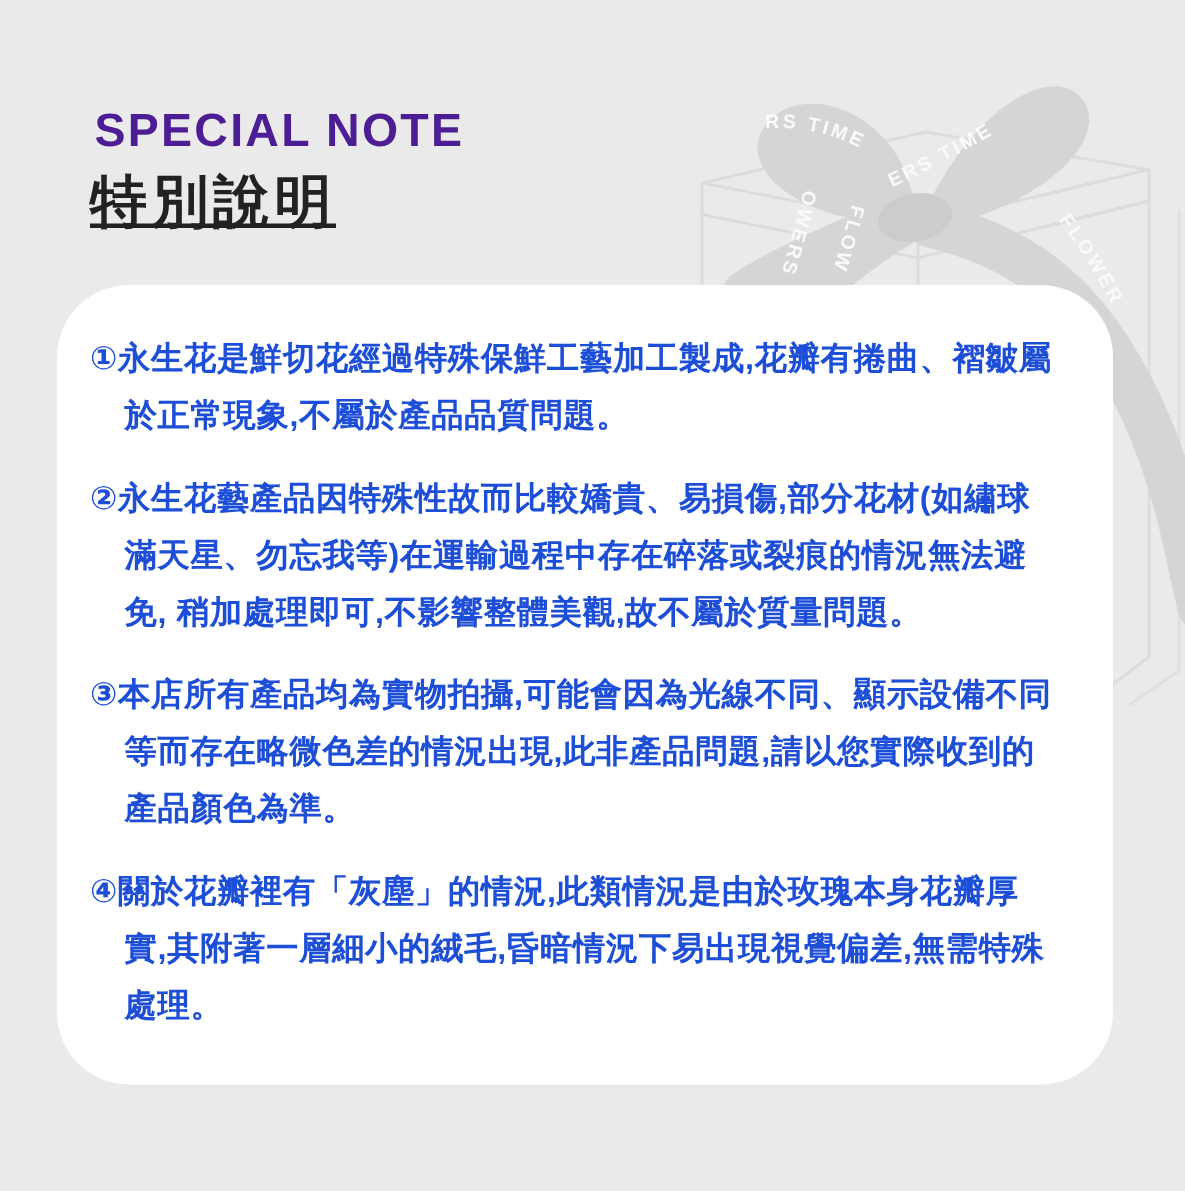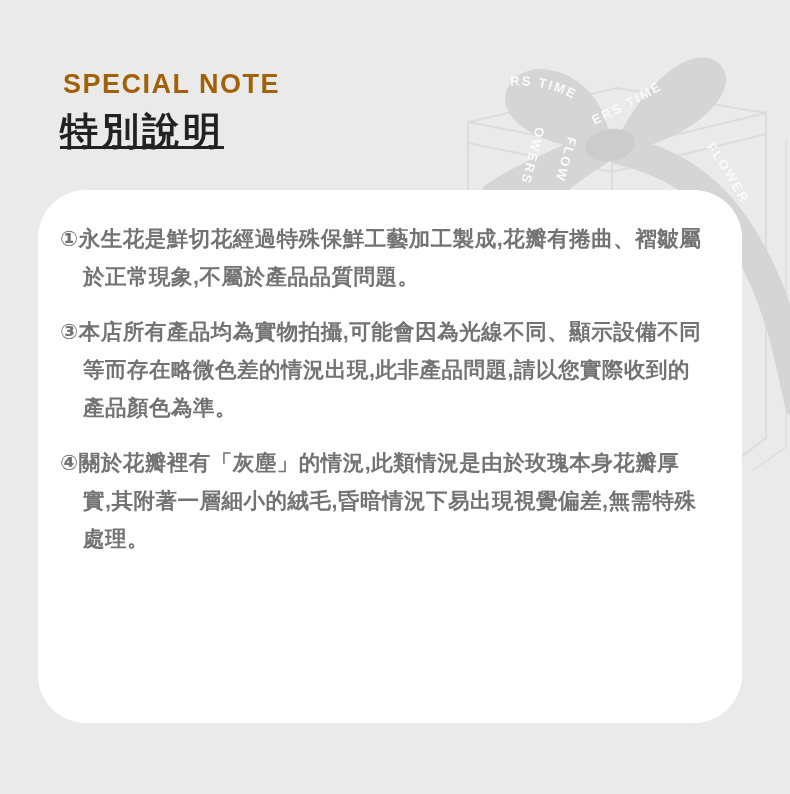--- a/index.html
+++ b/index.html
@@ -13,37 +13,37 @@
     position:absolute; left:0; top:0; width:790px; height:794px;
     z-index:0; pointer-events:none;
   }
   .ribbon-txt {
     font-family:"Liberation Sans","DejaVu Sans",sans-serif;
     font-size:13px; font-weight:bold; fill:#fafafa; letter-spacing:2px;
   }
   
   .hdr { position:absolute; left:63px; top:70px; z-index:2; }
   .title-en {
-    margin:0; font-size:27px; font-weight:700; color:#a16207;
+    margin:0; font-size:31px; font-weight:700; color:#4c1d95;
     letter-spacing:1.5px; line-height:1.1;
   }
   .title-zh {
     margin:10px 0 0 -3px; font-size:38px; font-weight:600; color:#222222;
     letter-spacing:3px; line-height:1.15;text-decoration:underline;
   }
   
   .card {
     position:absolute; left:38px; top:190px; width:704px; height:533px;
     box-sizing:border-box; background:#ffffff; border-radius:48px;
     z-index:1; padding:30px 24px 0 22px;
   }
   .note {
     margin:0 12px 17px 0; padding-left:23px; text-indent:-23px;
     font-size:21.5px; line-height:38px; font-weight:600;
-    color:#737373; letter-spacing:0.5px;
+    color:#1d4ed8; letter-spacing:0.5px;
     text-align:left; word-break:break-word;
   }
   .note .marker { font-weight:600; }
 </style>
 </head>
 <body>
 
 <div class="page">
 
   <svg class="deco" viewBox="0 0 790 794" aria-hidden="true">
@@ -80,17 +80,18 @@
     </g>
   </svg>
 
   <header class="hdr">
     <h1 class="title-en">SPECIAL NOTE</h1>
     <h2 class="title-zh">特別說明</h2>
   </header>
 
   <section class="card">
     <p class="note"><span class="marker">①</span><span>永生花是鮮切花經過特殊保鮮工藝加工製成,花瓣有捲曲、褶皺屬於正常現象,不屬於產品品質問題。</span></p>
+    <p class="note"><span class="marker">②</span><span>永生花藝產品因特殊性故而比較嬌貴、易損傷,部分花材(如繡球滿天星、勿忘我等)在運輸過程中存在碎落或裂痕的情況無法避免, 稍加處理即可,不影響整體美觀,故不屬於質量問題。</span></p>
     <p class="note"><span class="marker">③</span><span>本店所有產品均為實物拍攝,可能會因為光線不同、顯示設備不同等而存在略微色差的情況出現,此非產品問題,請以您實際收到的產品顏色為準。</span></p>
     <p class="note"><span class="marker">④</span><span>關於花瓣裡有「灰塵」的情況,此類情況是由於玫瑰本身花瓣厚實,其附著一層細小的絨毛,昏暗情況下易出現視覺偏差,無需特殊處理。</span></p>
   </section>
 
 </div>
 
 </body></html>

